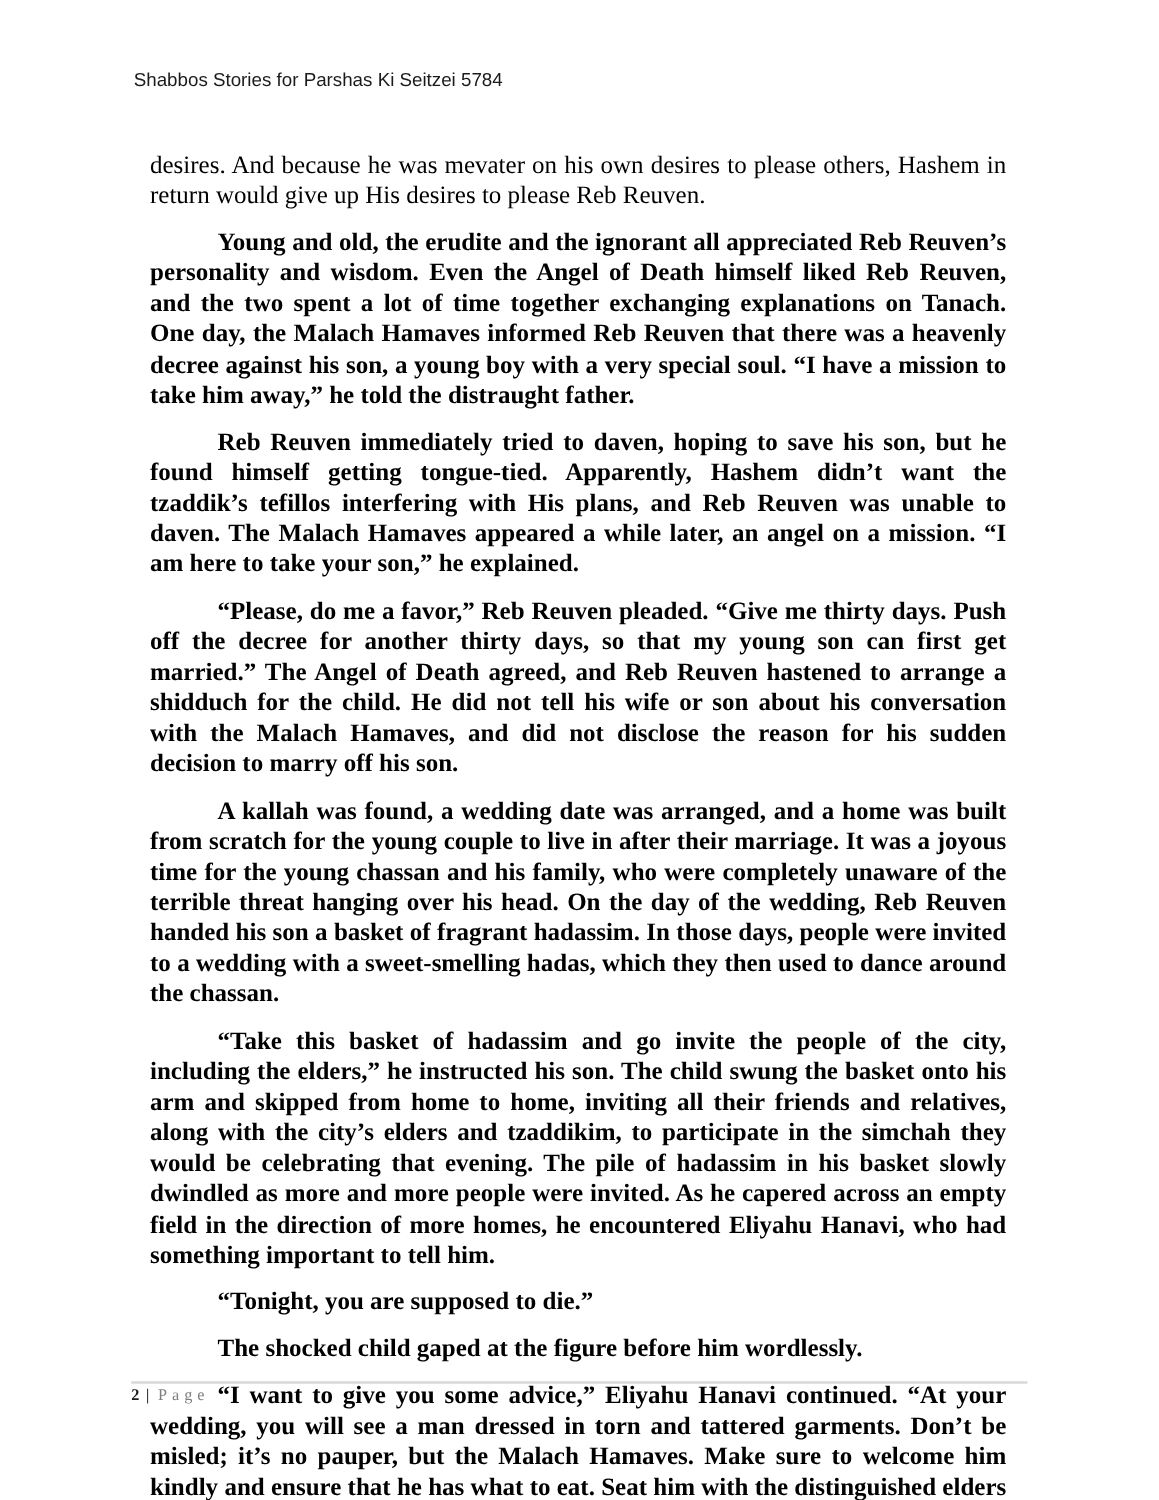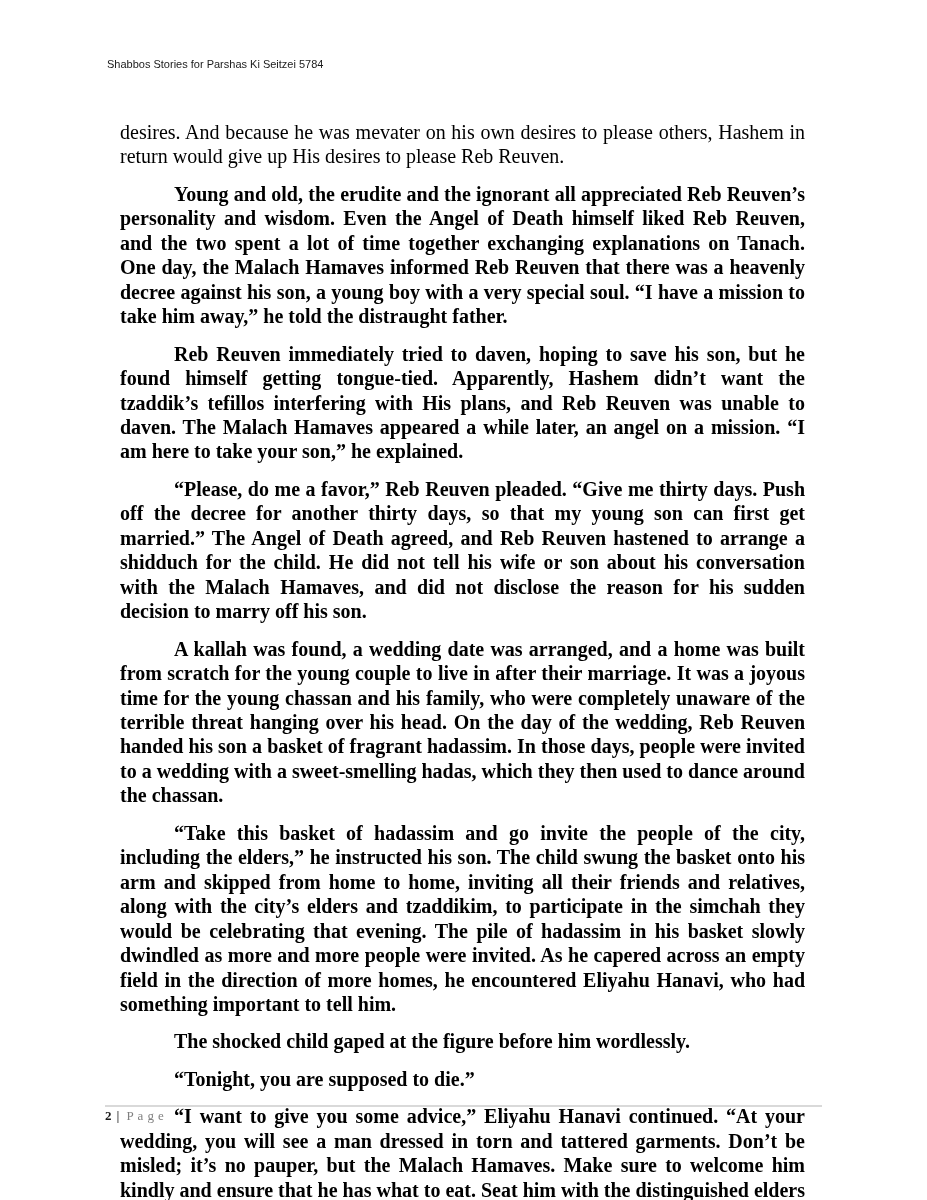--- a/index.html
+++ b/index.html
@@ -13,21 +13,21 @@
     height: 1200px;
     background: #ffffff;
     overflow: hidden;
     font-family: "Liberation Serif", serif;
   }
   .doc-header {
     position: absolute;
     left: 107px;
     top: 55px;
     font-family: "Liberation Sans", sans-serif;
-    font-size: 11px;
+    font-size: 15px;
     line-height: 19px;
     color: #1b1b1b;
     white-space: nowrap;
   }
   .doc-body {
     position: absolute;
     left: 107px;
     top: 107px;
     width: 711px;
     font-size: 20px;
@@ -84,22 +84,22 @@
     <span>Shabbos Stories for Parshas Ki Seitzei 5784</span>
   </div>
 
   <div class="doc-body">
       <p class="para">desires. And because he was mevater on his own desires to please others, Hashem in return would give up His desires to please Reb Reuven.</p>
       <p class="para indent">Young and old, the erudite and the ignorant all appreciated Reb Reuven’s personality and wisdom. Even the Angel of Death himself liked Reb Reuven, and the two spent a lot of time together exchanging explanations on Tanach. One day, the Malach Hamaves informed Reb Reuven that there was a heavenly decree against his son, a young boy with a very special soul. “I have a mission to take him away,” he told the distraught father.</p>
       <p class="para indent">Reb Reuven immediately tried to daven, hoping to save his son, but he found himself getting tongue-tied. Apparently, Hashem didn’t want the tzaddik’s tefillos interfering with His plans, and Reb Reuven was unable to daven. The Malach Hamaves appeared a while later, an angel on a mission. “I am here to take your son,” he explained.</p>
       <p class="para indent">“Please, do me a favor,” Reb Reuven pleaded. “Give me thirty days. Push off the decree for another thirty days, so that my young son can first get married.” The Angel of Death agreed, and Reb Reuven hastened to arrange a shidduch for the child. He did not tell his wife or son about his conversation with the Malach Hamaves, and did not disclose the reason for his sudden decision to marry off his son.</p>
       <p class="para indent">A kallah was found, a wedding date was arranged, and a home was built from scratch for the young couple to live in after their marriage. It was a joyous time for the young chassan and his family, who were completely unaware of the terrible threat hanging over his head. On the day of the wedding, Reb Reuven handed his son a basket of fragrant hadassim. In those days, people were invited to a wedding with a sweet-smelling hadas, which they then used to dance around the chassan.</p>
       <p class="para indent">“Take this basket of hadassim and go invite the people of the city, including the elders,” he instructed his son. The child swung the basket onto his arm and skipped from home to home, inviting all their friends and relatives, along with the city’s elders and tzaddikim, to participate in the simchah they would be celebrating that evening. The pile of hadassim in his basket slowly dwindled as more and more people were invited. As he capered across an empty field in the direction of more homes, he encountered Eliyahu Hanavi, who had something important to tell him.</p>
+      <p class="para indent">“Tonight, you are supposed to die.”</p>
       <p class="para indent">The shocked child gaped at the figure before him wordlessly.</p>
-      <p class="para indent">“Tonight, you are supposed to die.”</p>
       <p class="para indent">“I want to give you some advice,” Eliyahu Hanavi continued. “At your wedding, you will see a man dressed in torn and tattered garments. Don’t be misled; it’s no pauper, but the Malach Hamaves. Make sure to welcome him kindly and ensure that he has what to eat. Seat him with the distinguished elders at the meal; honor him and respect him. And also, very important- don’t eat anything by the wedding.”</p>
     </div>
 
   <hr class="footer-rule" style="background: rgb(217, 217, 217);">
 
   <div class="doc-footer">
     <span class="page-number">2</span><span class="footer-sep">|</span><span class="page-label">Page</span>
   </div>
 
 </div>

